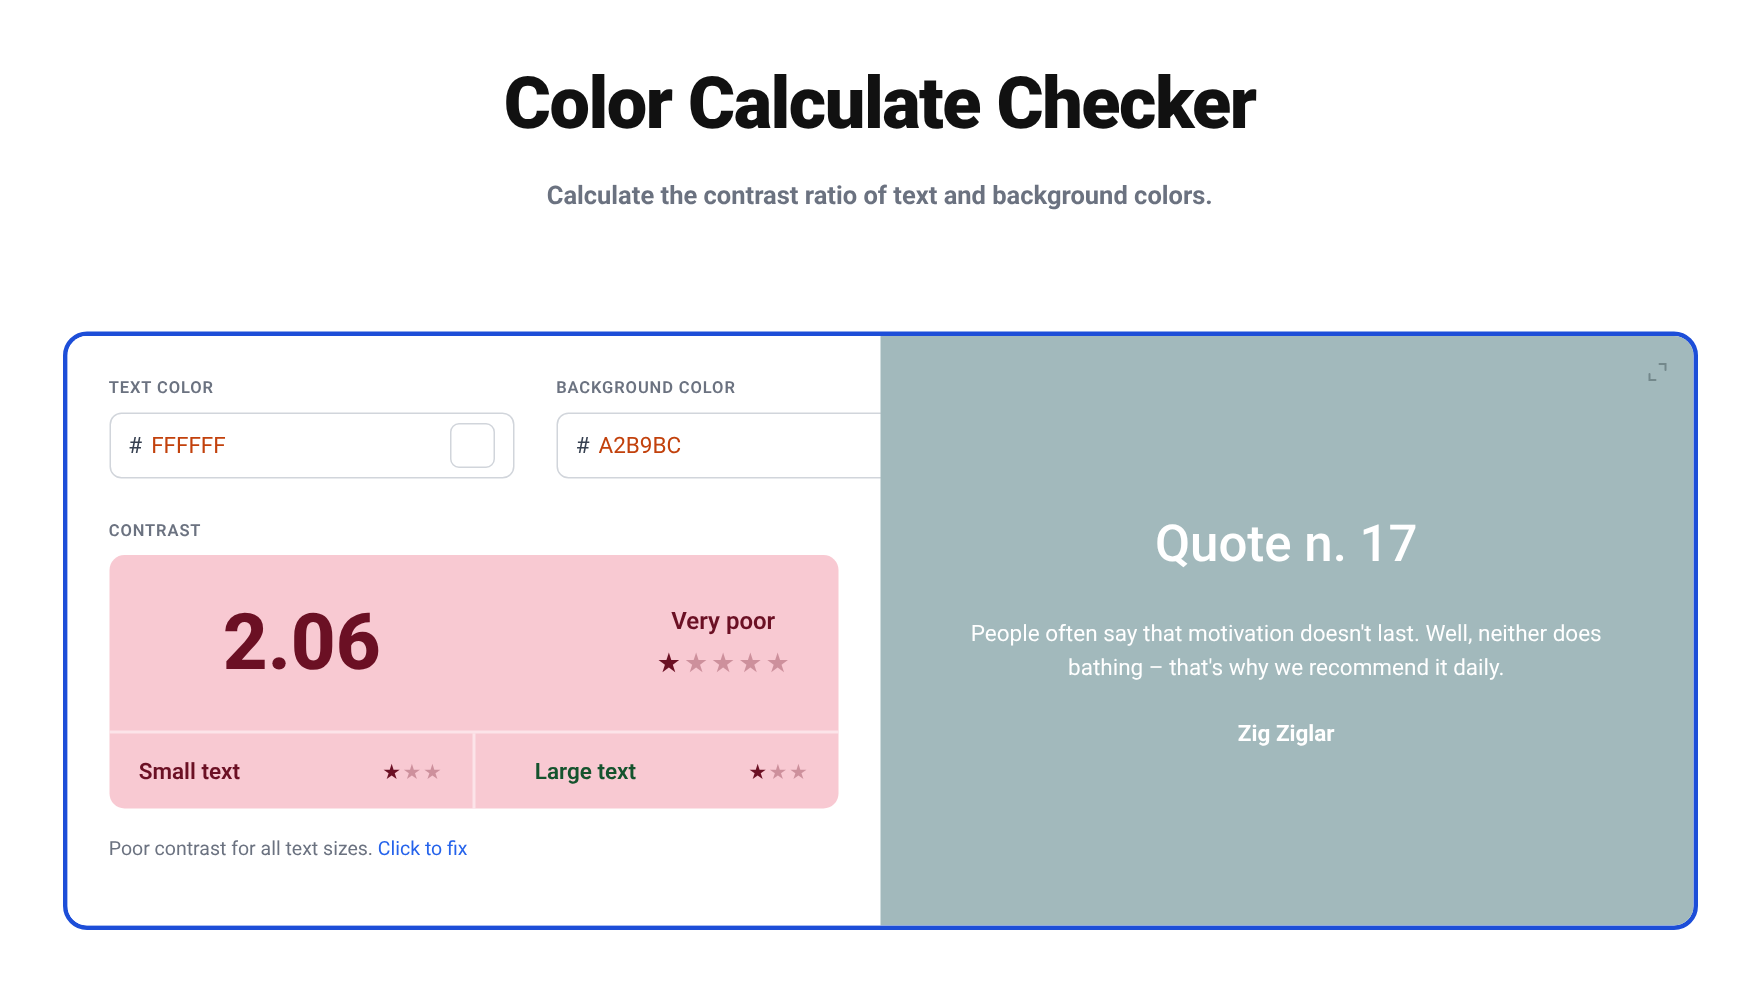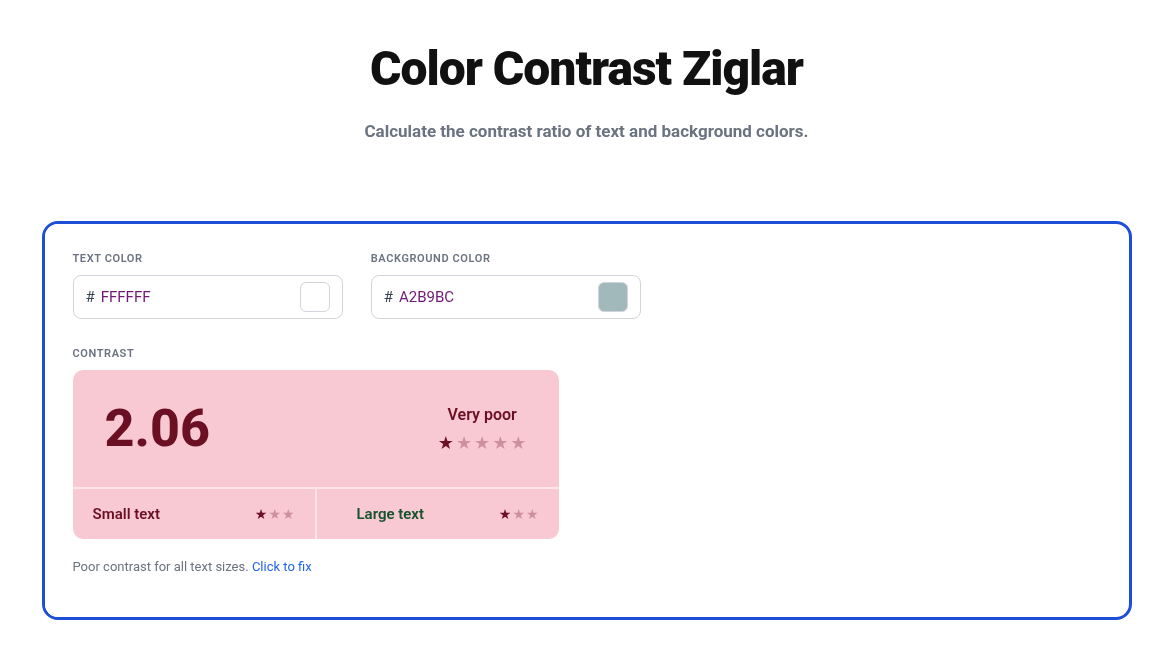--- a/index.html
+++ b/index.html
@@ -84,21 +84,21 @@
     }
     .hash {
       color: #374151;
       font-size: 15px;
       margin-right: 6px;
     }
     .color-input {
       border: none;
       outline: none;
       font-size: 15px;
-      color: #701a75;
+      color: #c2410c;
       flex: 1;
       background: transparent;
       font-family: inherit;
     }
     .swatch {
       width: 30px;
       height: 30px;
       border-radius: 6px;
       border: 1px solid #d1d5db;
     }
@@ -111,20 +111,21 @@
     }
     .contrast-main {
       display: flex;
       align-items: center;
       justify-content: space-between;
       padding: 28px 32px;
     }
     .ratio-value {
       font-size: 52px;
       font-weight: 800;
+      margin-left: 44px;
     }
     .rating-block {
       text-align: center;
     }
     .rating-label {
       font-size: 16px;
       font-weight: 600;
       margin-bottom: 8px;
     }
     .stars {
@@ -195,21 +196,21 @@
       font-size: 15px;
       font-weight: 700;
       color: #ffffff;
     }
   </style>
 </head>
 <body>
 
 <div class="container">
   <div class="header">
-    <h1 class="title">Color Contrast Ziglar</h1>
+    <h1 class="title">Color Calculate Checker</h1>
     <p class="subtitle">Calculate the contrast ratio of text and background colors.</p>
   </div>
 
   <div class="card">
     <div class="left-panel">
 
       <div class="color-inputs">
         <div class="color-input-group">
           <div class="label">TEXT COLOR</div>
           <div class="input-wrapper">
@@ -264,14 +265,25 @@
           </div>
         </div>
       </div>
 
       <div class="footer-text">
         <span>Poor contrast for all text sizes. </span><span class="footer-link">Click to fix</span>
       </div>
 
     </div>
 
+    <div class="right-panel" style="background: rgb(162, 185, 188);">
+      <span class="expand-icon">
+        <svg width="16" height="16" viewBox="0 0 24 24" fill="none" stroke="currentColor" stroke-width="2" stroke-linecap="round">
+          <path d="M14 4h6v6"></path>
+            <path d="M10 20H4v-6"></path>
+        </svg>
+      </span>
+      <div class="quote-title">Quote n. 17</div>
+      <div class="quote-text">People often say that motivation doesn't last. Well, neither does bathing – that's why we recommend it daily.</div>
+      <div class="quote-author">Zig Ziglar</div>
+    </div>
   </div>
 </div>
 
 </body></html>

